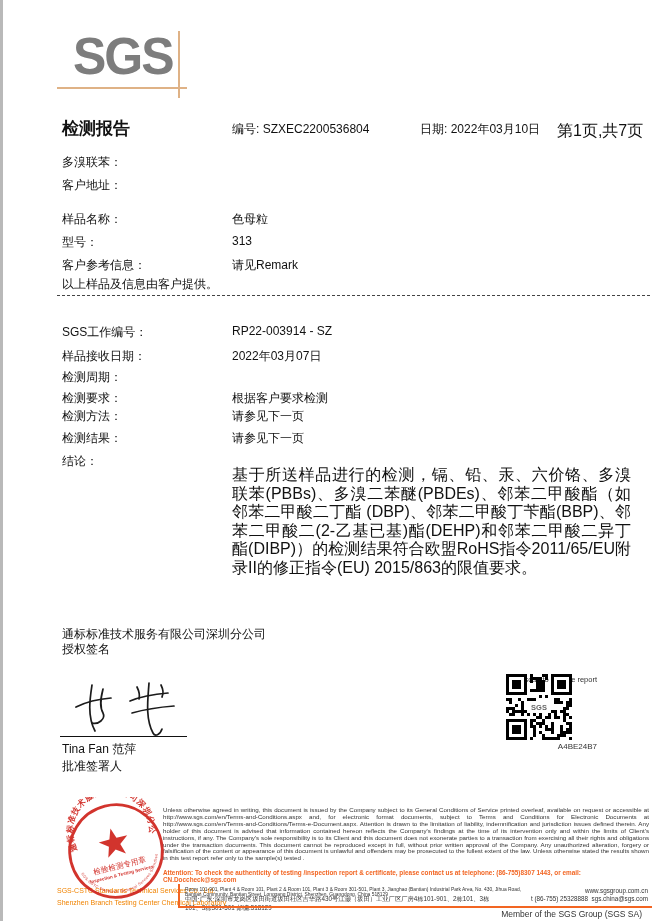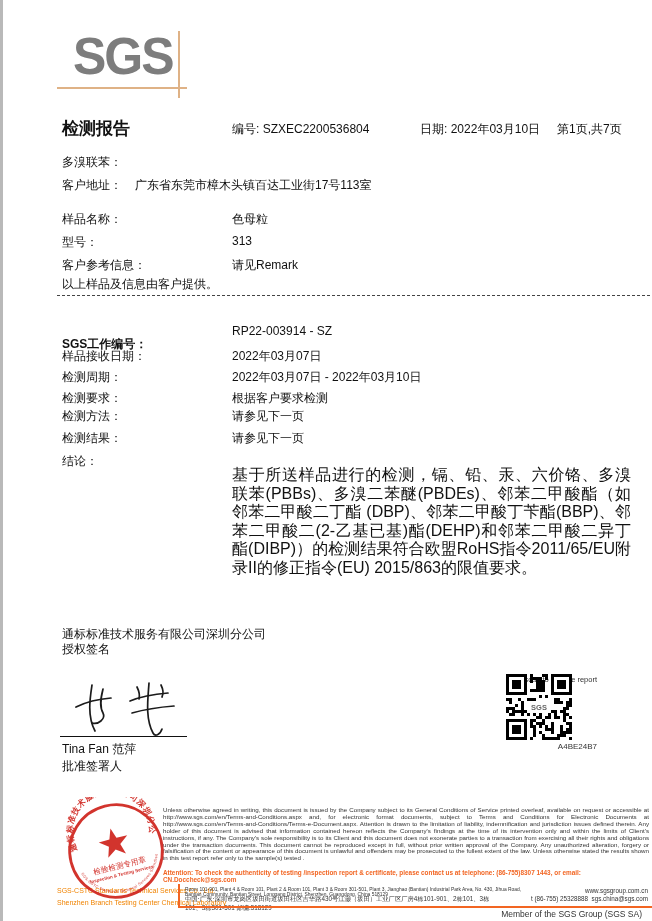--- a/index.html
+++ b/index.html
@@ -12,21 +12,21 @@
   .logo-wrap { position:absolute; left:60px; top:26px; width:140px; height:70px; }
   .logo-text { position:absolute; left:13px; top:2px; font-size:50px; font-weight:bold; color:#7d7d7d;
                letter-spacing:-2px; transform:scaleY(1.02); font-family:"Liberation Sans",sans-serif; }
   .logo-hline { position:absolute; left:-3px; top:61px; width:130px; height:2px; background:#dfb286; }
   .logo-vline { position:absolute; left:118px; top:5px; width:2px; height:67px; background:#dfb286; }
 
   
   .hdr-title { position:absolute; left:62px; top:117px; font-size:17px; font-weight:bold; color:#111; }
   .hdr-no    { position:absolute; left:232px; top:121px; font-size:12px; color:#111; }
   .hdr-date  { position:absolute; left:420px; top:121px; font-size:12px; color:#111; }
-  .hdr-page  { position:absolute; left:557px; top:121px; font-size:12px; color:#111; }
+  .hdr-page  { position:absolute; left:557px; top:121px; font-size:16px; color:#111; }
 
   .lbl { position:absolute; font-size:12px; color:#111; }
   .val { position:absolute; font-size:12px; color:#111; }
 
   .dash-sep { position:absolute; left:57px; top:295px; width:593px; border-top:1.5px dashed #444; }
 
   .conclusion { position:absolute; left:232px; top:466px; width:399px; font-size:16px; line-height:18.5px;
                 color:#111; text-align:justify; }
 
   
@@ -72,38 +72,36 @@
     <div class="logo-text">SGS</div>
   </div>
 
   <div class="hdr-title">检测报告</div>
   <div class="hdr-no"><span>编号:</span> <span>SZXEC2200536804</span></div>
   <div class="hdr-date"><span>日期:</span> <span>2022年03月10日</span></div>
   <div class="hdr-page">第1页,共7页</div>
 
   <div class="lbl" style="left:62px; top:154px;">多溴联苯：</div>
   <div class="lbl" style="left:62px; top:177px;">客户地址：</div>
-  <div class="val" style="left:135px; top:177px;">广东省东莞市樟木头镇百达工业街17号113室</div>
 
   <div class="lbl" style="left:62px; top:211px;">样品名称：</div>
   <div class="val" style="left:232px; top:211px;text-align:right;">色母粒</div>
   <div class="lbl" style="left:62px; top:234px;">型号：</div>
   <div class="val" style="left:232px; top:234px;">313</div>
   <div class="lbl" style="left:62px; top:257px;">客户参考信息：</div>
   <div class="val" style="left:232px; top:257px;">请见Remark</div>
   <div class="lbl" style="left:62px; top:276px;">以上样品及信息由客户提供。</div>
 
   <div class="dash-sep"></div>
 
-  <div class="lbl" style="left:62px; top:336px;font-weight:bold;">SGS工作编号：</div>
+  <div class="lbl" style="left:62px; top:324px;">SGS工作编号：</div>
   <div class="val" style="left:232px; top:324px;">RP22-003914 - SZ</div>
   <div class="lbl" style="left:62px; top:348px;">样品接收日期：</div>
   <div class="val" style="left:232px; top:348px;">2022年03月07日</div>
   <div class="lbl" style="left:62px; top:369px;">检测周期：</div>
-  <div class="val" style="left:232px; top:369px;">2022年03月07日 - 2022年03月10日</div>
   <div class="lbl" style="left:62px; top:390px;">检测要求：</div>
   <div class="val" style="left:232px; top:390px;">根据客户要求检测</div>
   <div class="lbl" style="left:62px; top:408px;">检测方法：</div>
   <div class="val" style="left:232px; top:408px;">请参见下一页</div>
   <div class="lbl" style="left:62px; top:430px;text-align:right;">检测结果：</div>
   <div class="val" style="left:232px; top:430px;">请参见下一页</div>
 
   <div class="lbl" style="left:62px; top:453px;">结论：</div>
   <div class="conclusion">基于所送样品进行的检测，镉、铅、汞、六价铬、多溴联苯(PBBs)、多溴二苯醚(PBDEs)、邻苯二甲酸酯（如邻苯二甲酸二丁酯 (DBP)、邻苯二甲酸丁苄酯(BBP)、邻苯二甲酸二(2-乙基已基)酯(DEHP)和邻苯二甲酸二异丁酯(DIBP)）的检测结果符合欧盟RoHS指令2011/65/EU附录II的修正指令(EU) 2015/863的限值要求。</div>
 

